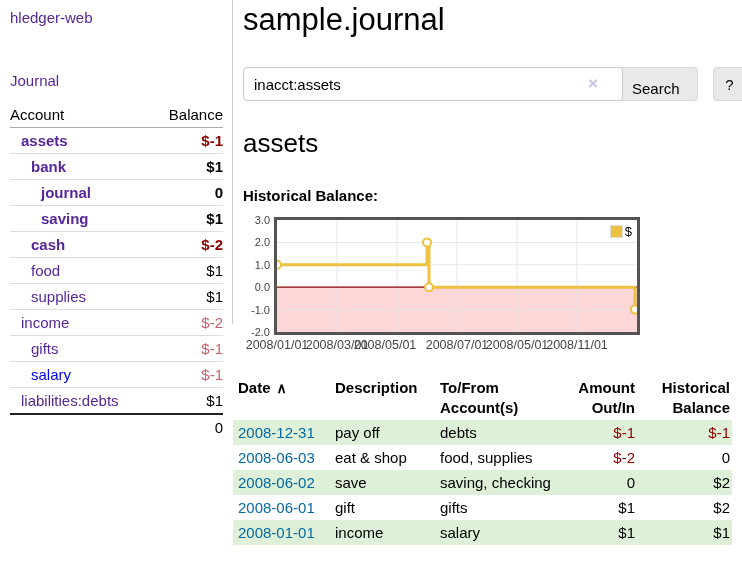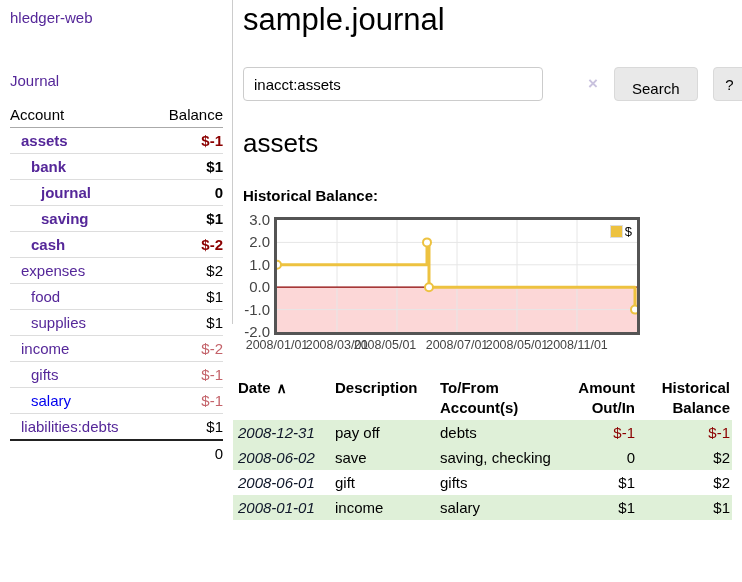--- a/index.html
+++ b/index.html
@@ -30,55 +30,55 @@
   .neg { color:#8b0000; }
   .negsoft { color:#c4636a; }
   .newlink a { color:#0000ee !important; }
   .acct-table tr.lastrow td { border-bottom:2px solid #222; }
   .acct-table tr.totalrow td { border-bottom:none; }
 
   
   h1.title { font-size:31px; font-weight:500; letter-spacing:0; }
   .searchrow { display:flex; align-items:center; margin-top:29px; }
   .searchbox { position:relative; width:364px; }
-  .searchbox input { width:300px; height:34px; border:1px solid #ccc; border-radius:4px;
+  .searchbox input { width:380px; height:34px; border:1px solid #ccc; border-radius:4px;
     padding:6px 28px 6px 10px; font-size:15px; font-family:inherit; color:#000; outline:none; }
   .clear-x { position:absolute; right:9px; top:7px; color:#c9c2de; font-size:17px;
     font-weight:700; cursor:pointer; line-height:19px; }
   .btn { height:34px; background:#e9e9e9; border:1px solid #d9d9d9; border-radius:4px;
     font-family:inherit; font-size:15px; color:#000; cursor:pointer; }
   .btn-search { margin-left:7px; padding:12px 17px; }
   .btn-help { margin-left:15px; width:34px; padding:0; }
 
   h2.acct-title { font-size:26px; font-weight:500; margin-top:27px; }
   .hb-label { font-weight:700; margin-top:28px; }
 
   
   .chart { position:relative; width:402px; height:146px; margin-top:10px; }
   .plot { position:absolute; left:31px; top:3px; width:366px; height:118px;
     border:3px solid #545454; background:#fff; }
-  .ylab { position:absolute; left:0; width:27px; text-align:right; font-size:15px;
+  .ylab { position:absolute; left:0; width:27px; text-align:right; font-size:11px;
     color:#444; line-height:16px; }
   .xlab { position:absolute; top:124px; font-size:12.5px; color:#444; white-space:nowrap;
     transform:translateX(-50%); }
   .legend { position:absolute; top:4px; right:5px; display:flex; align-items:center;
     font-size:13px; color:#000; }
   .legend .swatch { width:13px; height:13px; background:#edc240; border:1px solid #ddd;
     display:inline-block; margin-right:2px; }
 
   
   .reg-table { border-collapse:collapse; margin-top:16px; margin-left:-10px; width:499px; }
   .reg-table th { font-weight:700; text-align:left; padding:2px 0 2px 5px; line-height:20px; vertical-align:top; }
   .reg-table th.r, .reg-table td.r { text-align:right; padding-right:2px; }
   .reg-table td { padding:4px 0 4px 5px; line-height:17px; vertical-align:top; }
   .reg-table col.c-date { width:97px; } .reg-table col.c-desc { width:105px; }
   .reg-table col.c-acct { width:120px; } .reg-table col.c-amt { width:82px; }
   .reg-table col.c-hist { width:95px; }
   .reg-table tr.green { background:#dff0d8; }
-  .reg-table td.date a { color:#0f172a; text-decoration:none; cursor:pointer;font-style:italic; }
+  .reg-table td.date a { color:#0369a1; text-decoration:none; cursor:pointer; }
   .sort-icon { font-weight:900; font-size:14px; margin-left:6px; }
 </style>
 </head>
 <body>
 
 <div class="page">
 
   <div class="sidebar">
     <a class="brand">hledger-web</a><br>
     <a class="nav-journal">Journal</a>
@@ -103,24 +103,20 @@
           <td class="acct d2 bold"><a>journal</a></td>
           <td class="bal bold">0</td>
         </tr>
         <tr>
           <td class="acct d2 bold"><a>saving</a></td>
           <td class="bal bold">$1</td>
         </tr>
         <tr>
           <td class="acct d1 bold"><a>cash</a></td>
           <td class="bal bold neg">$-2</td>
-        </tr>
-        <tr>
-          <td class="acct d0"><a>expenses</a></td>
-          <td class="bal">$2</td>
         </tr>
         <tr>
           <td class="acct d1"><a>food</a></td>
           <td class="bal">$1</td>
         </tr>
         <tr>
           <td class="acct d1"><a>supplies</a></td>
           <td class="bal">$1</td>
         </tr>
         <tr>
@@ -220,20 +216,27 @@
         </tr>
       </thead>
       <tbody>
         <tr class="green">
           <td class="date"><a>2008-12-31</a></td>
           <td>pay off</td>
           <td>debts</td>
           <td class="r neg">$-1</td>
           <td class="r neg">$-1</td>
         </tr>
+        <tr>
+          <td class="date"><a>2008-06-03</a></td>
+          <td>eat &amp; shop</td>
+          <td>food, supplies</td>
+          <td class="r neg">$-2</td>
+          <td class="r">0</td>
+        </tr>
         <tr class="green">
           <td class="date"><a>2008-06-02</a></td>
           <td>save</td>
           <td>saving, checking</td>
           <td class="r">0</td>
           <td class="r">$2</td>
         </tr>
         <tr>
           <td class="date"><a>2008-06-01</a></td>
           <td>gift</td>

